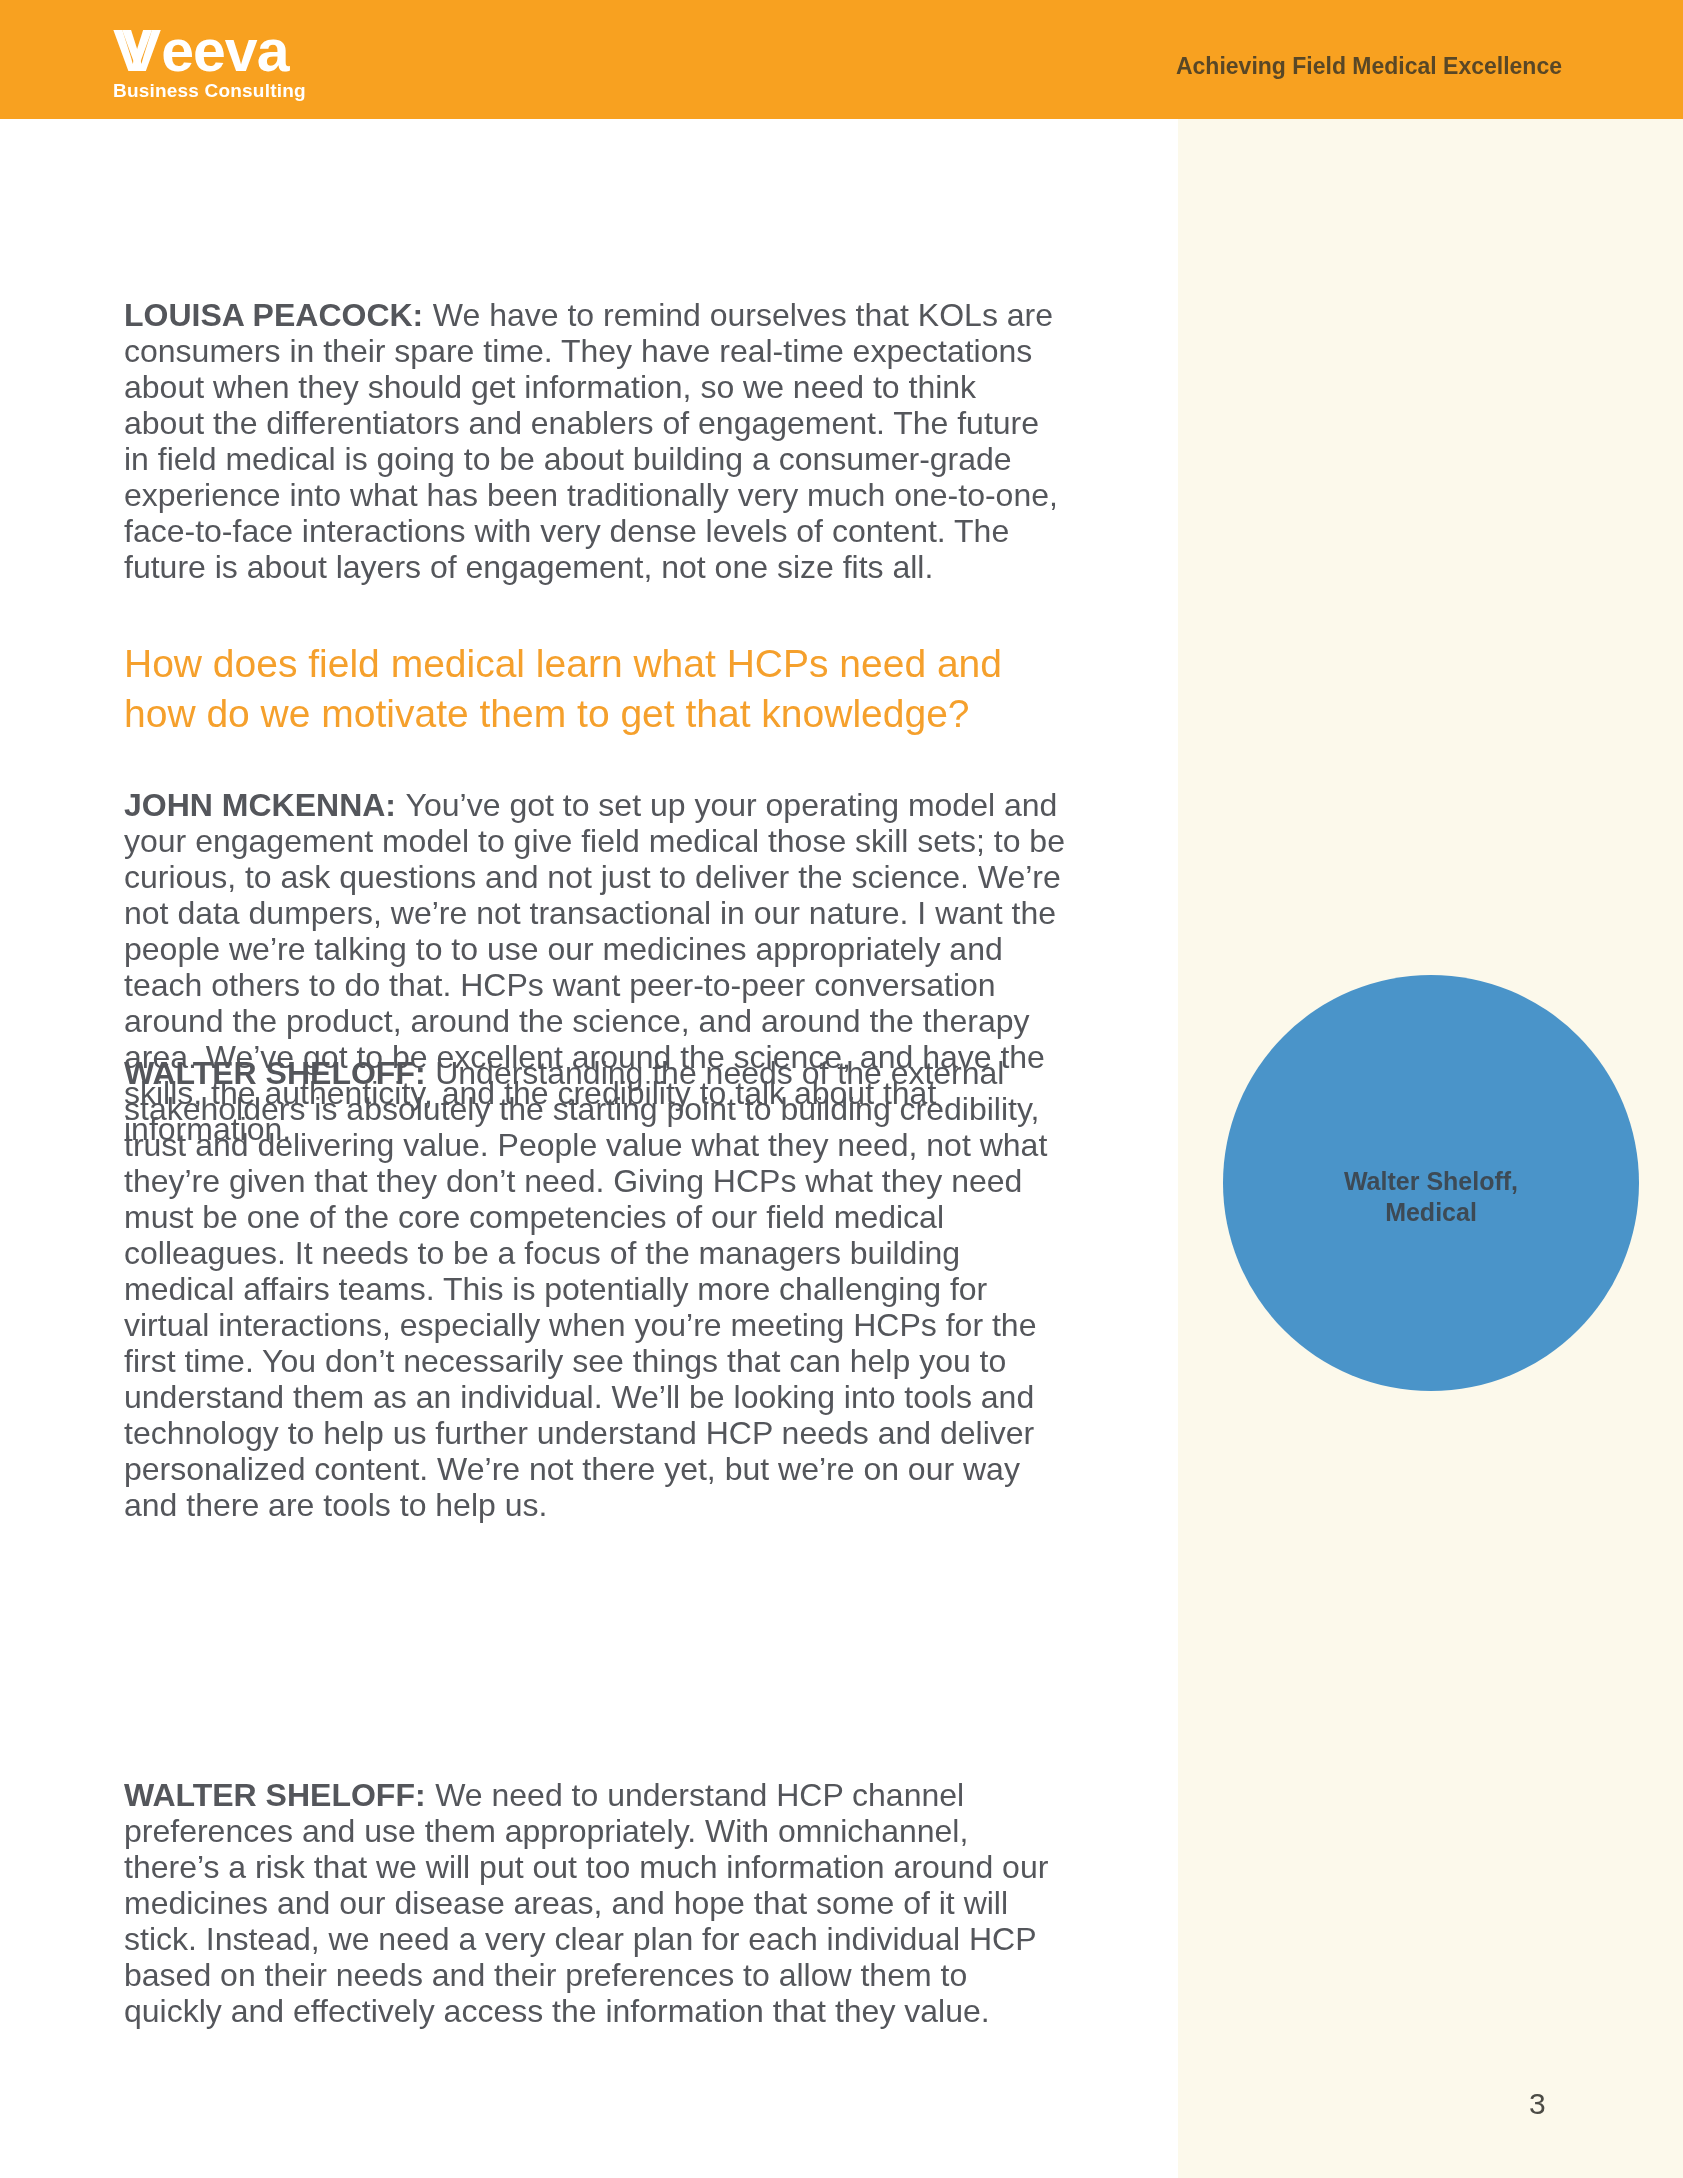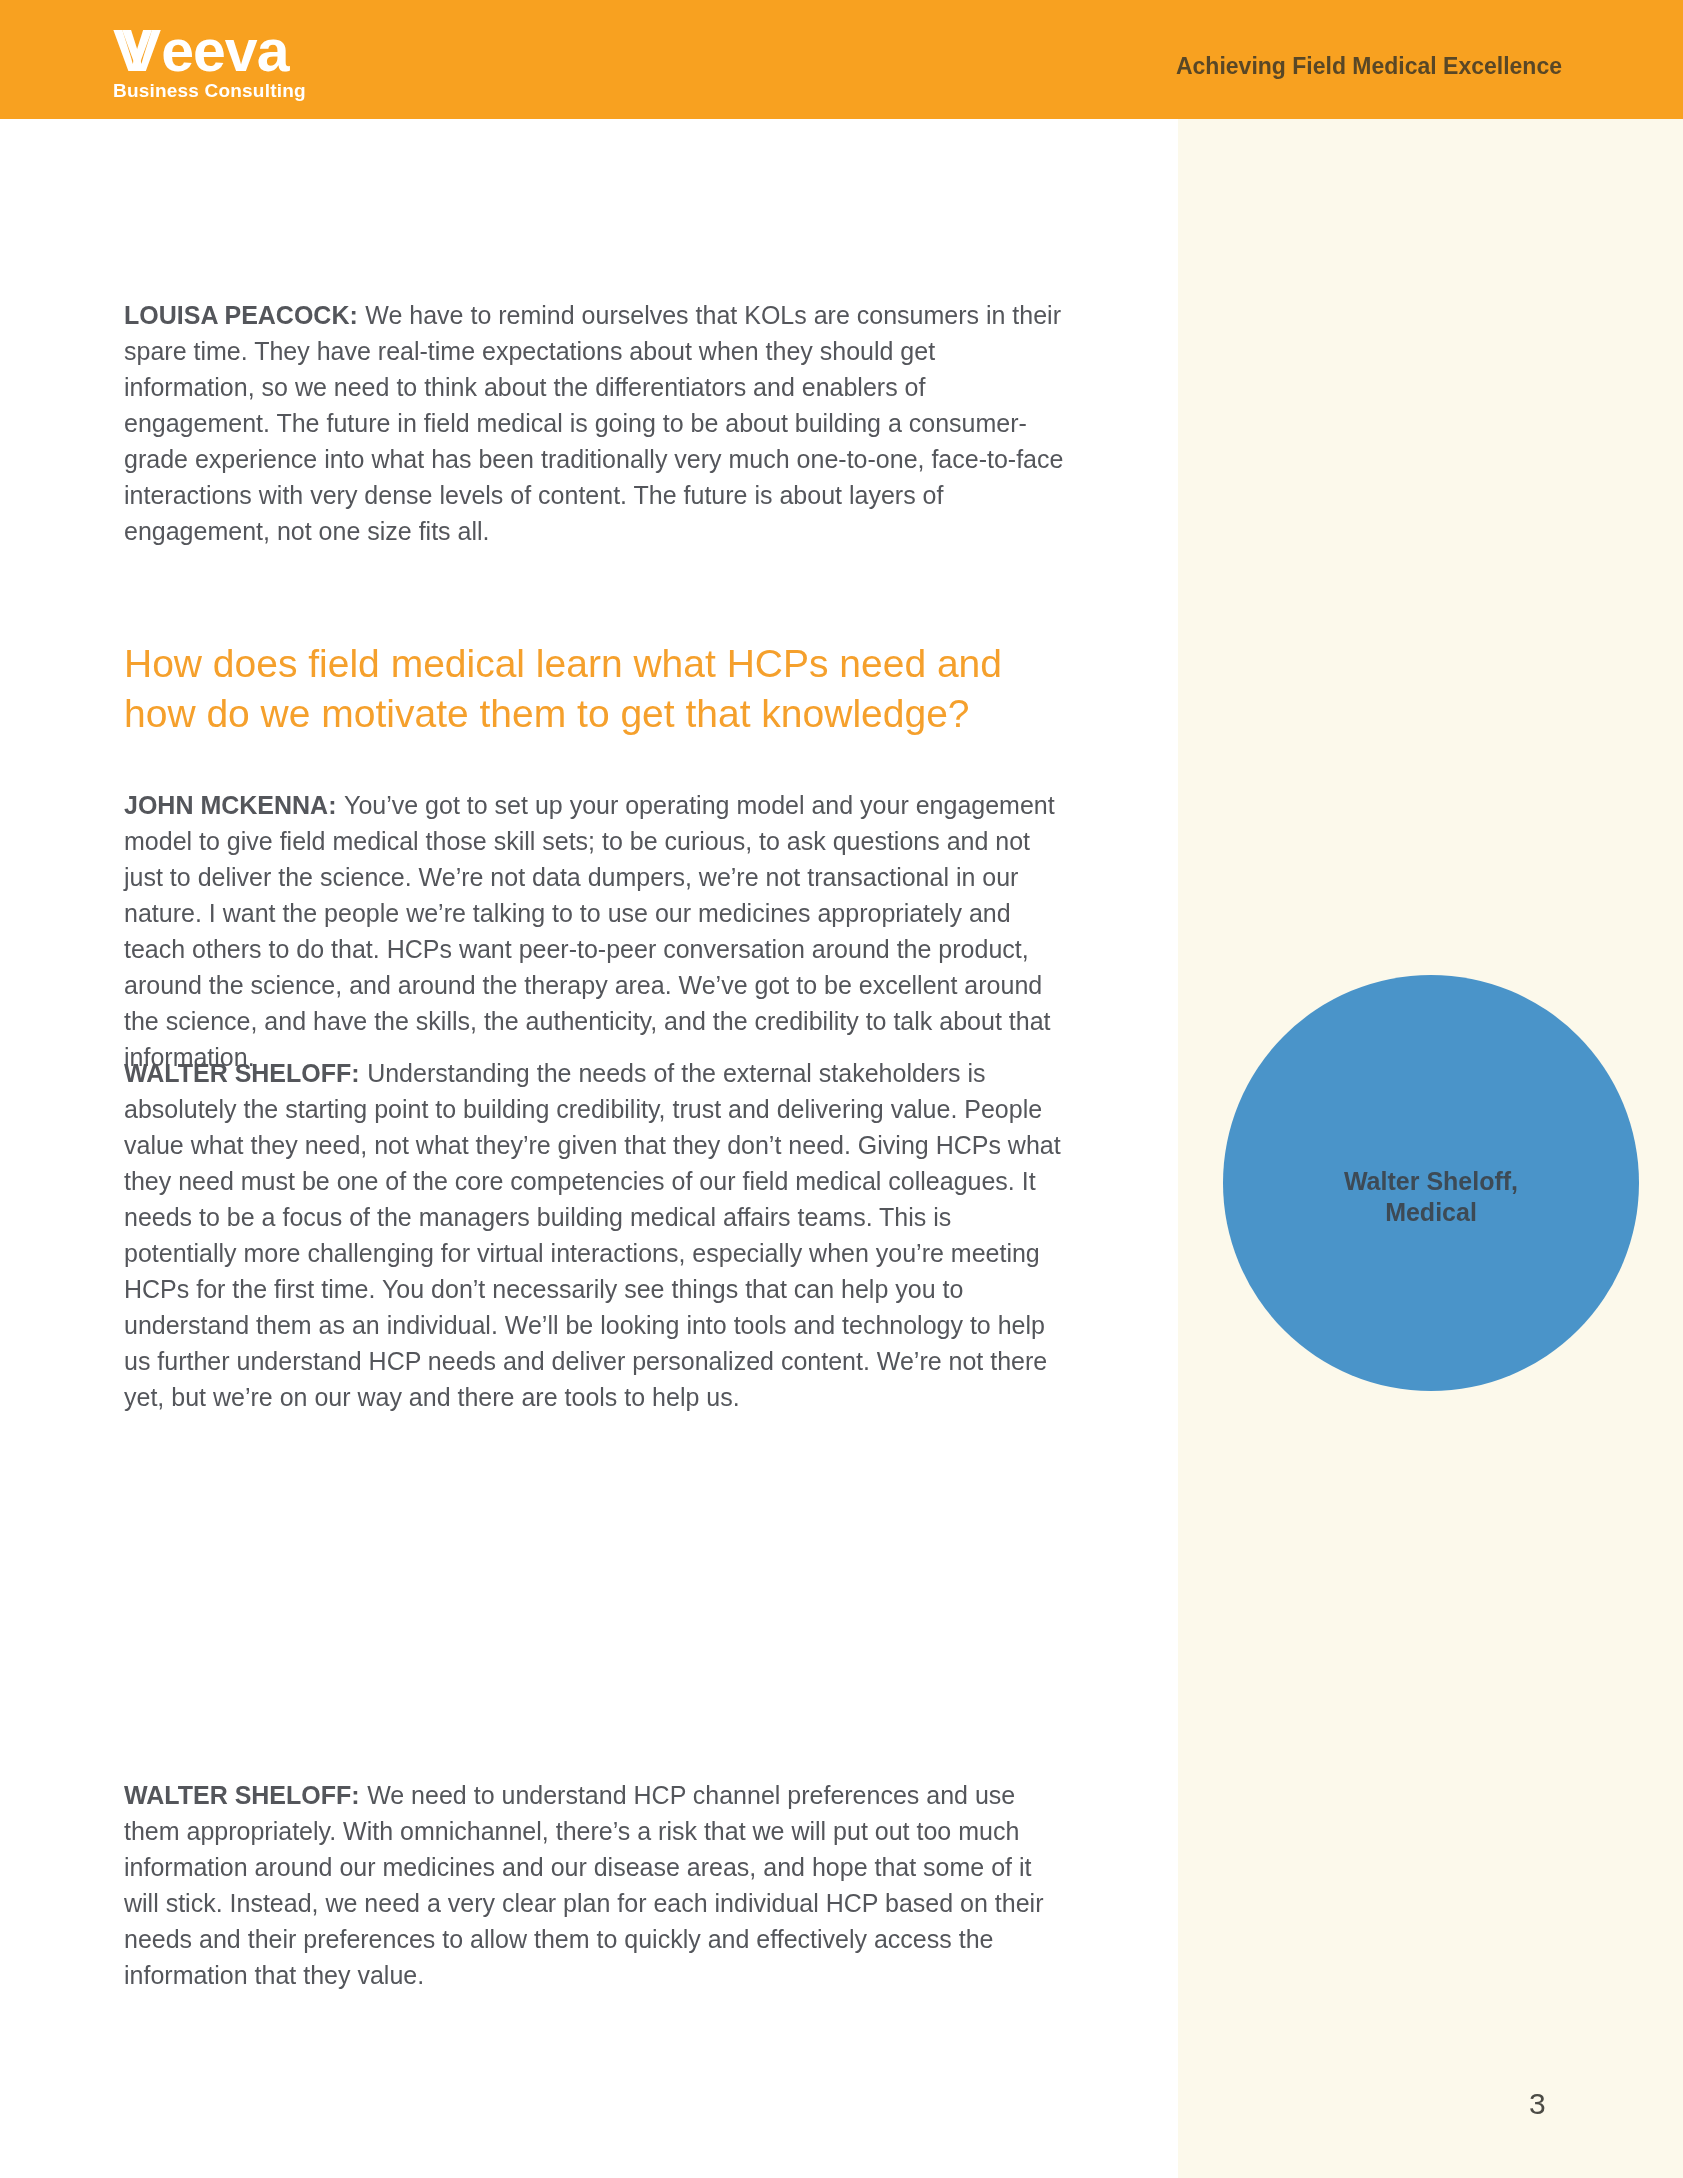--- a/index.html
+++ b/index.html
@@ -61,21 +61,21 @@
   }
   .page-number {
     position: absolute; left: 351px; top: 1968px;
     font-size: 30px; color: #4B4B45;
   }
 
   
   .content { position: absolute; left: 0; top: 0; width: 1178px; height: 2178px; }
   .para, .orange-heading { position: absolute; left: 124px; width: 941px; }
   .para {
-    font-size: 25px; line-height: 36px; color: #54565B;
+    font-size: 32px; line-height: 36px; color: #54565B;
   }
   .speaker { font-weight: 700; margin-right: 0.30em; }
   .orange-heading {
     font-size: 39px; line-height: 50px; font-weight: 400; color: #F5A02C;
   }
   .p1 { top: 297px; }
   .h1 { top: 639px; }
   .p2 { top: 787px; }
   .p3 { top: 1055px; }
   .h2 { top: 1629px; }

